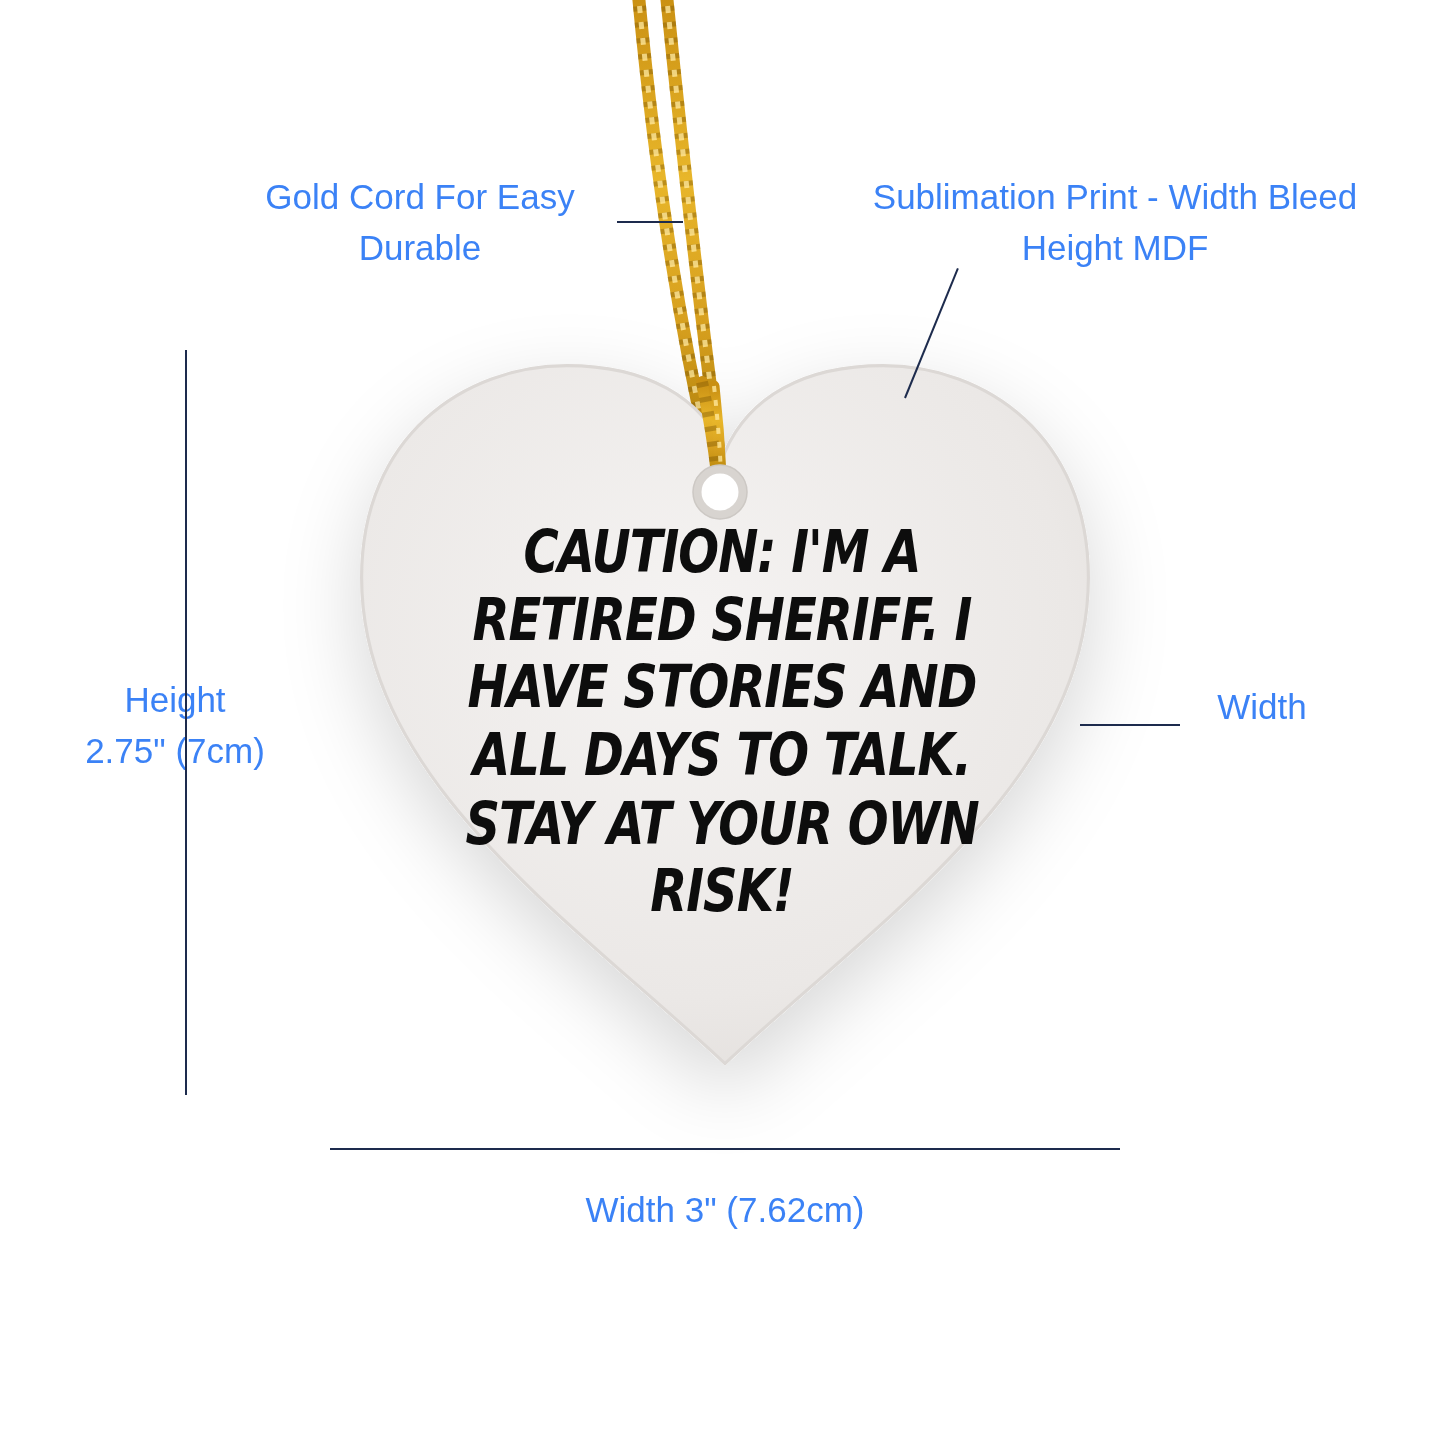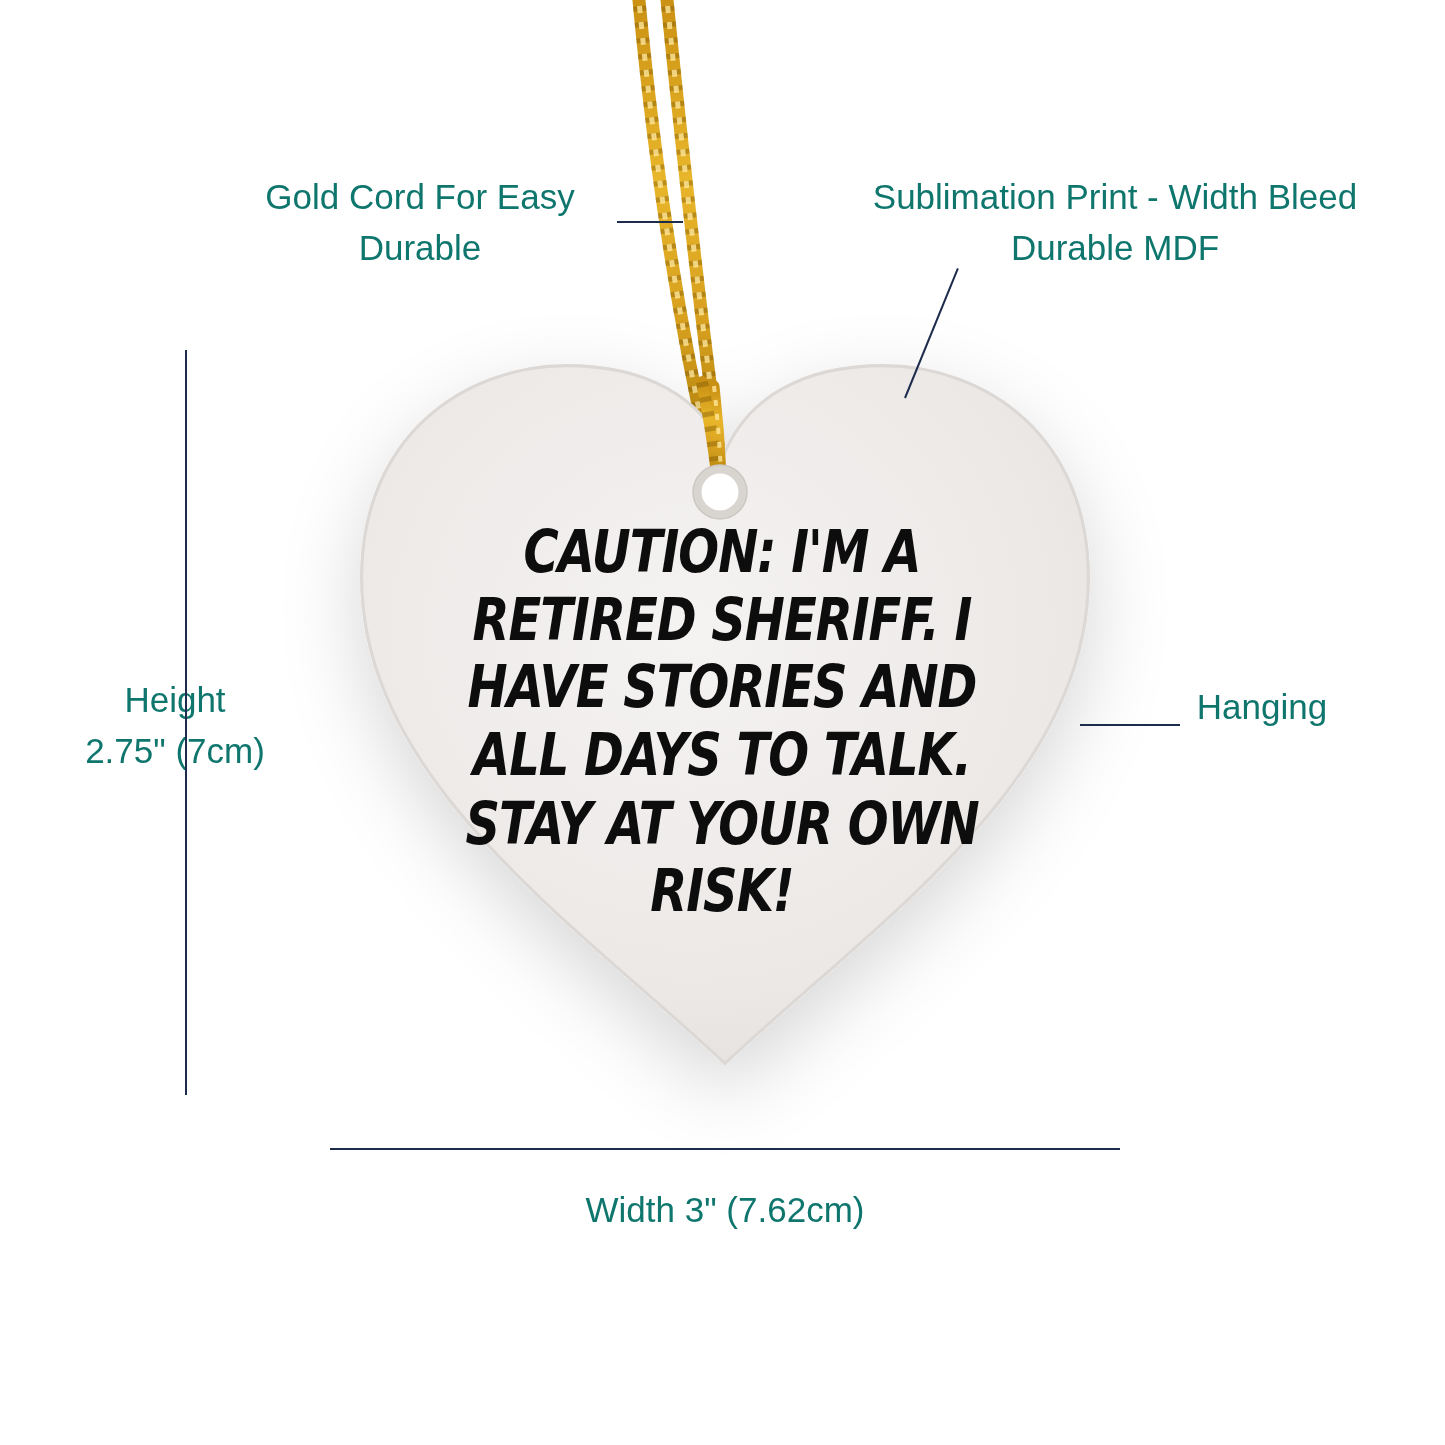--- a/index.html
+++ b/index.html
@@ -2,21 +2,21 @@
 <html><head>
 <meta charset="utf-8">
 <style>
   html,body{margin:0;padding:0;background:#ffffff;}
   .canvas{
     position:relative;width:1445px;height:1445px;background:#ffffff;overflow:hidden;
     font-family:"Liberation Sans",sans-serif;
   }
   .art{position:absolute;left:0;top:0;width:1445px;height:1445px;}
   .callout{
-    position:absolute;color:#0f766e;font-size:35px;line-height:1.45;
+    position:absolute;color:#3b82f6;font-size:35px;line-height:1.45;
     text-align:center;font-family:"Liberation Sans",sans-serif;
   }
   .cline{position:absolute;background:#1d2b4d;}
   .cline-h{height:2px;}
   .cline-v{width:2px;}
   .cline-diag{height:2px;transform-origin:0 50%;}
   .ornament-text{
     position:absolute;left:442px;top:518px;width:560px;text-align:center;
     font-family:"DejaVu Sans",sans-serif;font-weight:bold;font-style:italic;
     font-size:48px;line-height:1.16;letter-spacing:-1px;color:#0d0d0d;
@@ -83,26 +83,26 @@
   </div>
 
   <div class="callout" style="left:230px;top:172px;width:380px;">
     <div>Gold Cord For Easy</div>
     <div>Durable</div>
   </div>
   <div class="cline cline-h" style="left:617px;top:221px;width:66px;"></div>
 
   <div class="callout" style="left:850px;top:172px;width:530px;">
     <div>Sublimation Print - Width Bleed</div>
-    <div>Durable MDF</div>
+    <div>Height MDF</div>
   </div>
   <div class="cline cline-diag" style="left:905px;top:397px;width:140px;transform:rotate(-67.8deg);"></div>
 
   <div class="callout" style="left:1142px;top:682px;width:240px;">
-    <div>Hanging</div>
+    <div>Width</div>
   </div>
   <div class="cline cline-h" style="left:1080px;top:724px;width:100px;"></div>
 
   <div class="callout" style="left:40px;top:675px;width:270px;">
     <div>Height</div>
     <div>2.75" (7cm)</div>
   </div>
   <div class="cline cline-v" style="left:185px;top:350px;height:745px;"></div>
 
   <div class="cline cline-h" style="left:330px;top:1148px;width:790px;"></div>

